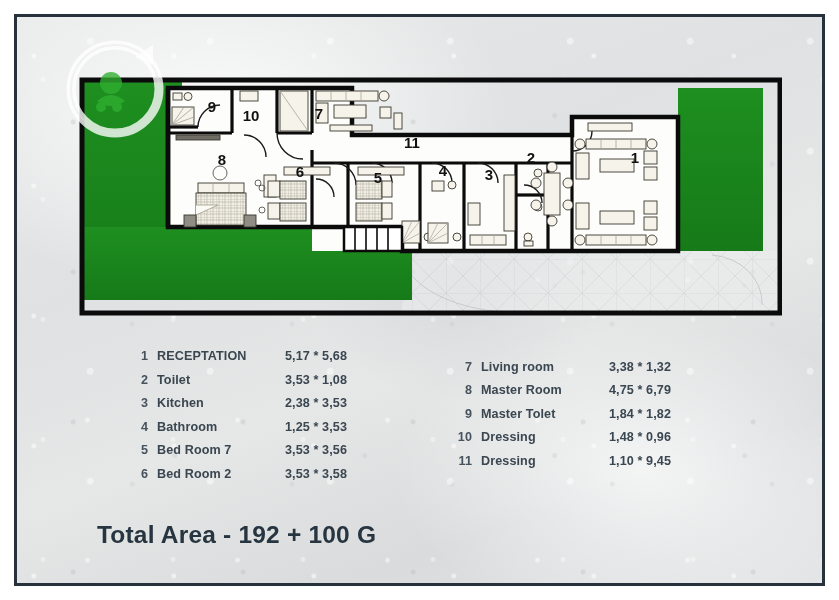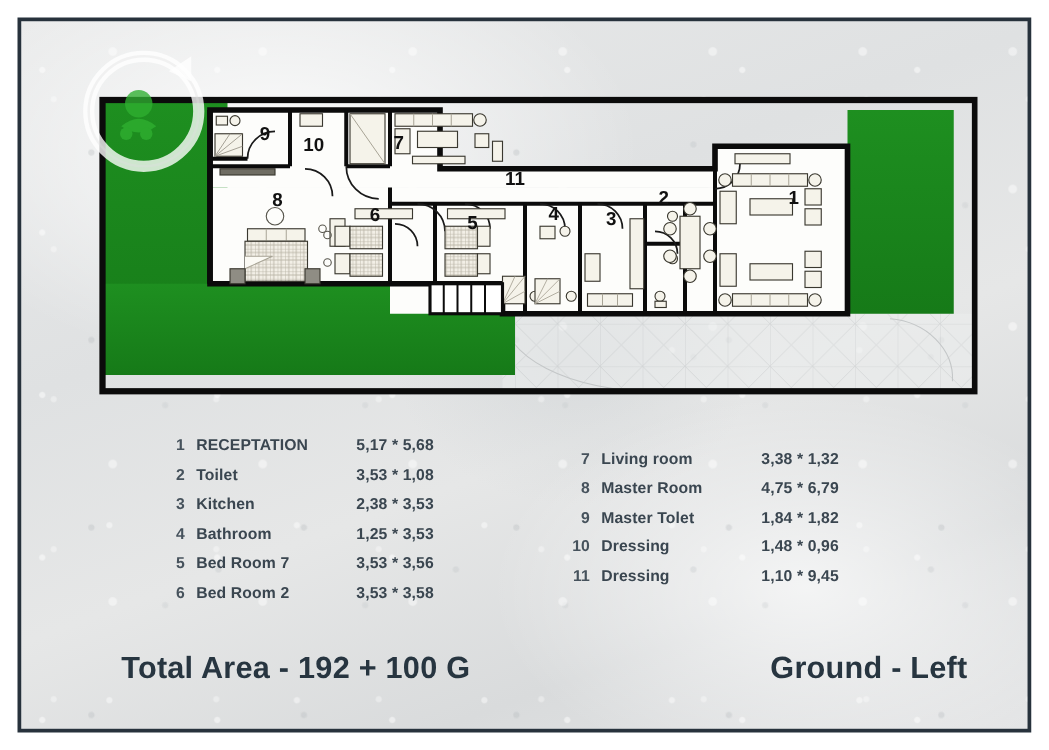--- a/index.html
+++ b/index.html
@@ -428,17 +428,16 @@
           <div class="legend-row">
             <span class="lg-num">11</span>
             <span class="lg-name">Dressing</span>
             <span class="lg-dim">1,10 * 9,45</span>
           </div>
         </div>
     </div>
 
     <div id="footer">
       <div id="total-area">Total Area - 192 + 100 G</div>
-      <div id="floor-label">Ground - Left</div>
     </div>
 
   </div>
 </div>
 
 </body></html>

